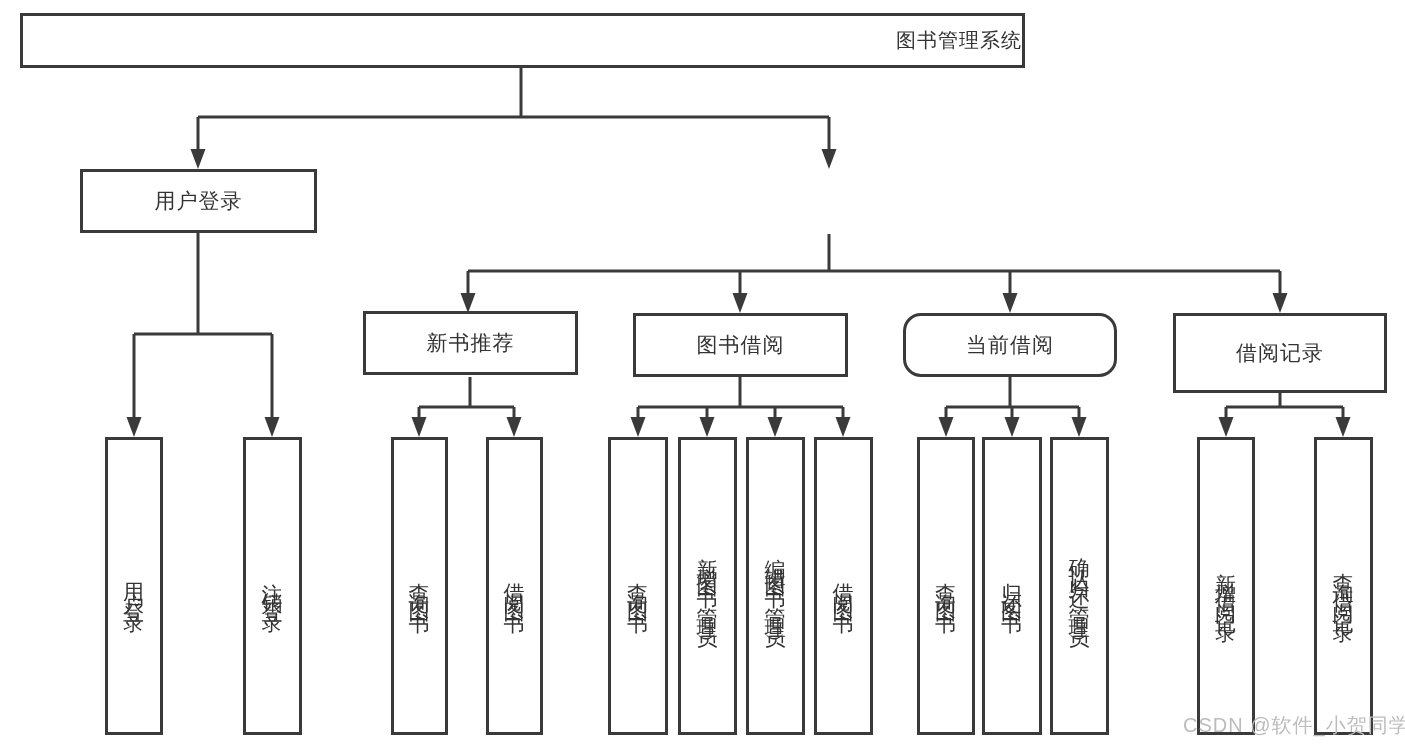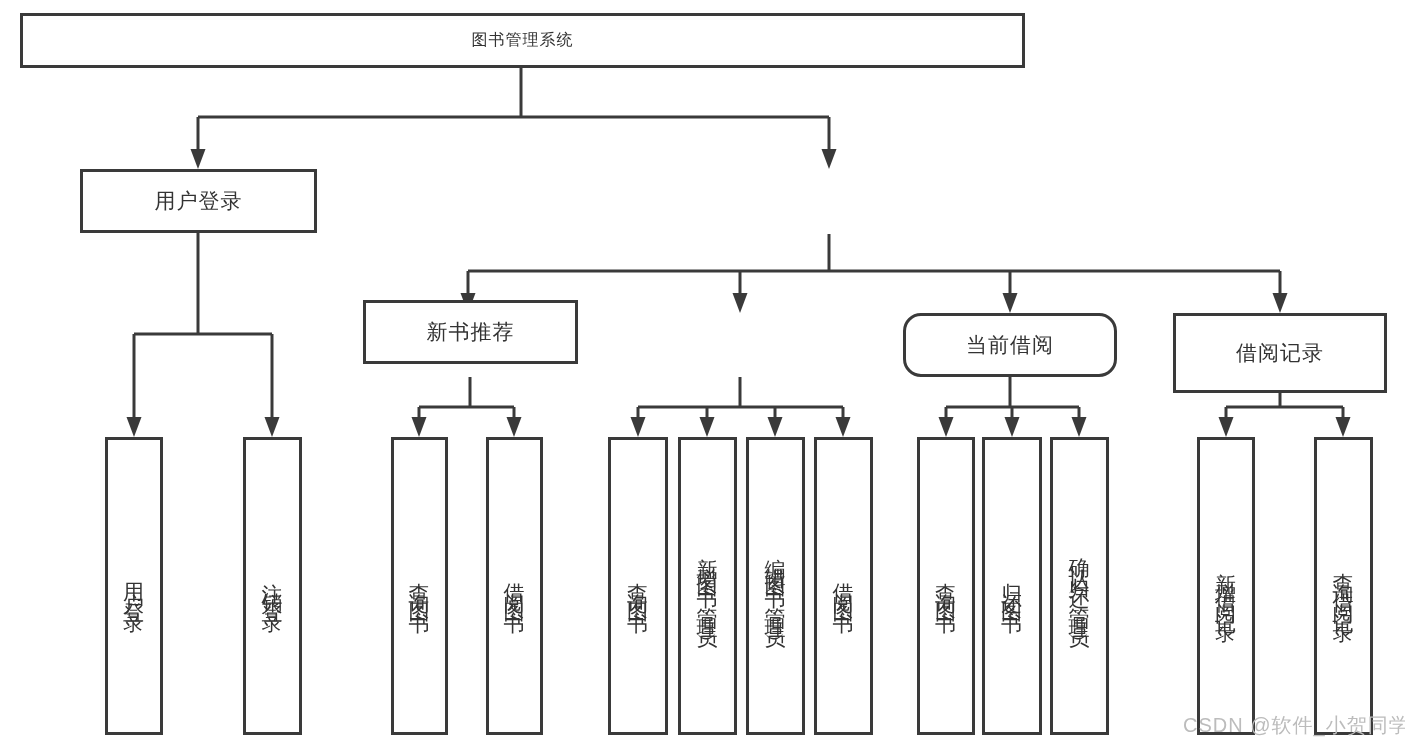--- a/index.html
+++ b/index.html
@@ -30,21 +30,21 @@
     border:3px solid var(--line);
     background:var(--fill);
     display:flex;
     align-items:center;
     justify-content:center;
     color:var(--text);
     font-size:21px;
     letter-spacing:1px;
     z-index:2;
   }
-  .hnode.root{font-size:16px;}
+  .hnode.root{font-size:20px;justify-content:flex-end;}
   .vnode{
     position:absolute;
     box-sizing:border-box;
     border:3px solid var(--line);
     background:var(--fill);
     height:298px;
     top:437px;
     display:flex;
     align-items:center;
     justify-content:center;
@@ -152,22 +152,25 @@
   </svg>
 
   <div class="hnode root" style="left:20px;top:13px;width:1005px;height:55px;">
     <span>图书管理系统</span>
   </div>
 
   <div class="hnode" style="left:80px;top:169px;width:237px;height:64px;">
     <span>用户登录</span>
   </div>
 
-  <div class="hnode" style="left:363px;top:300px;width:215px;height:64px;">
+  <div class="hnode" style="left:363px;top:311px;width:215px;height:64px;">
     <span>新书推荐</span>
+  </div>
+  <div class="hnode" style="left:633px;top:313px;width:215px;height:64px;">
+    <span>图书借阅</span>
   </div>
   <div class="hnode" style="left:903px;top:313px;width:214px;height:64px;border-radius:18px;">
     <span>当前借阅</span>
   </div>
   <div class="hnode" style="left:1173px;top:313px;width:214px;height:80px;">
     <span>借阅记录</span>
   </div>
 
   <div class="vnode" style="left:105px;width:58px;">
     <span>用户登录</span>

